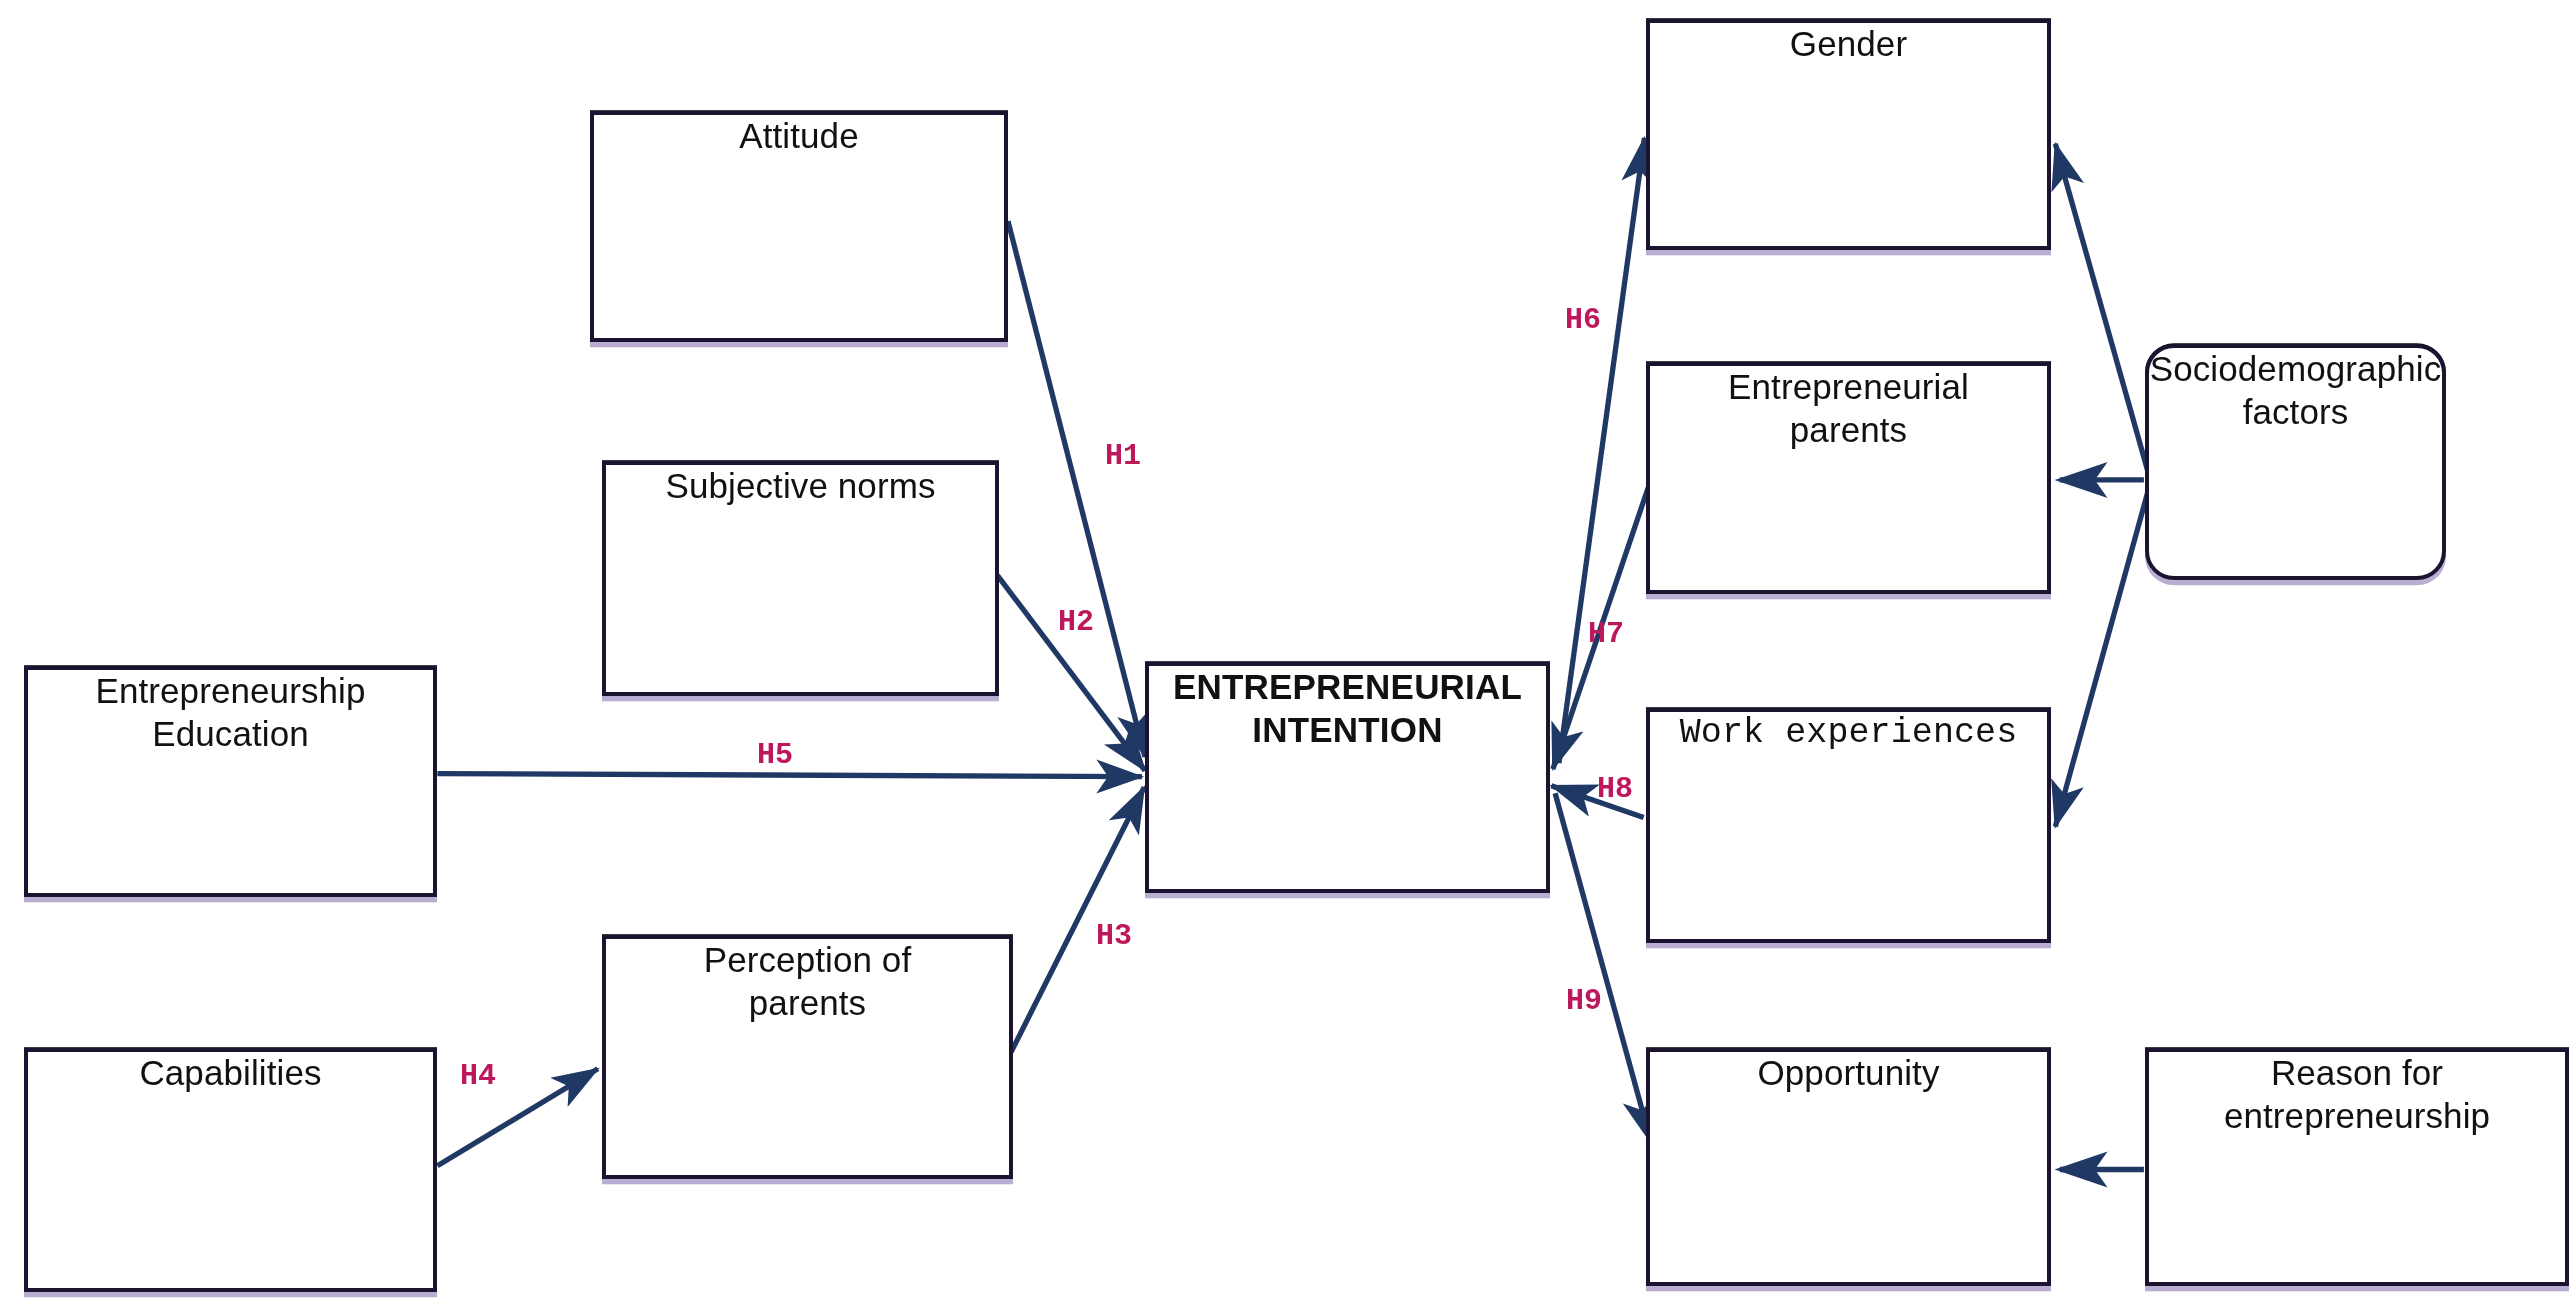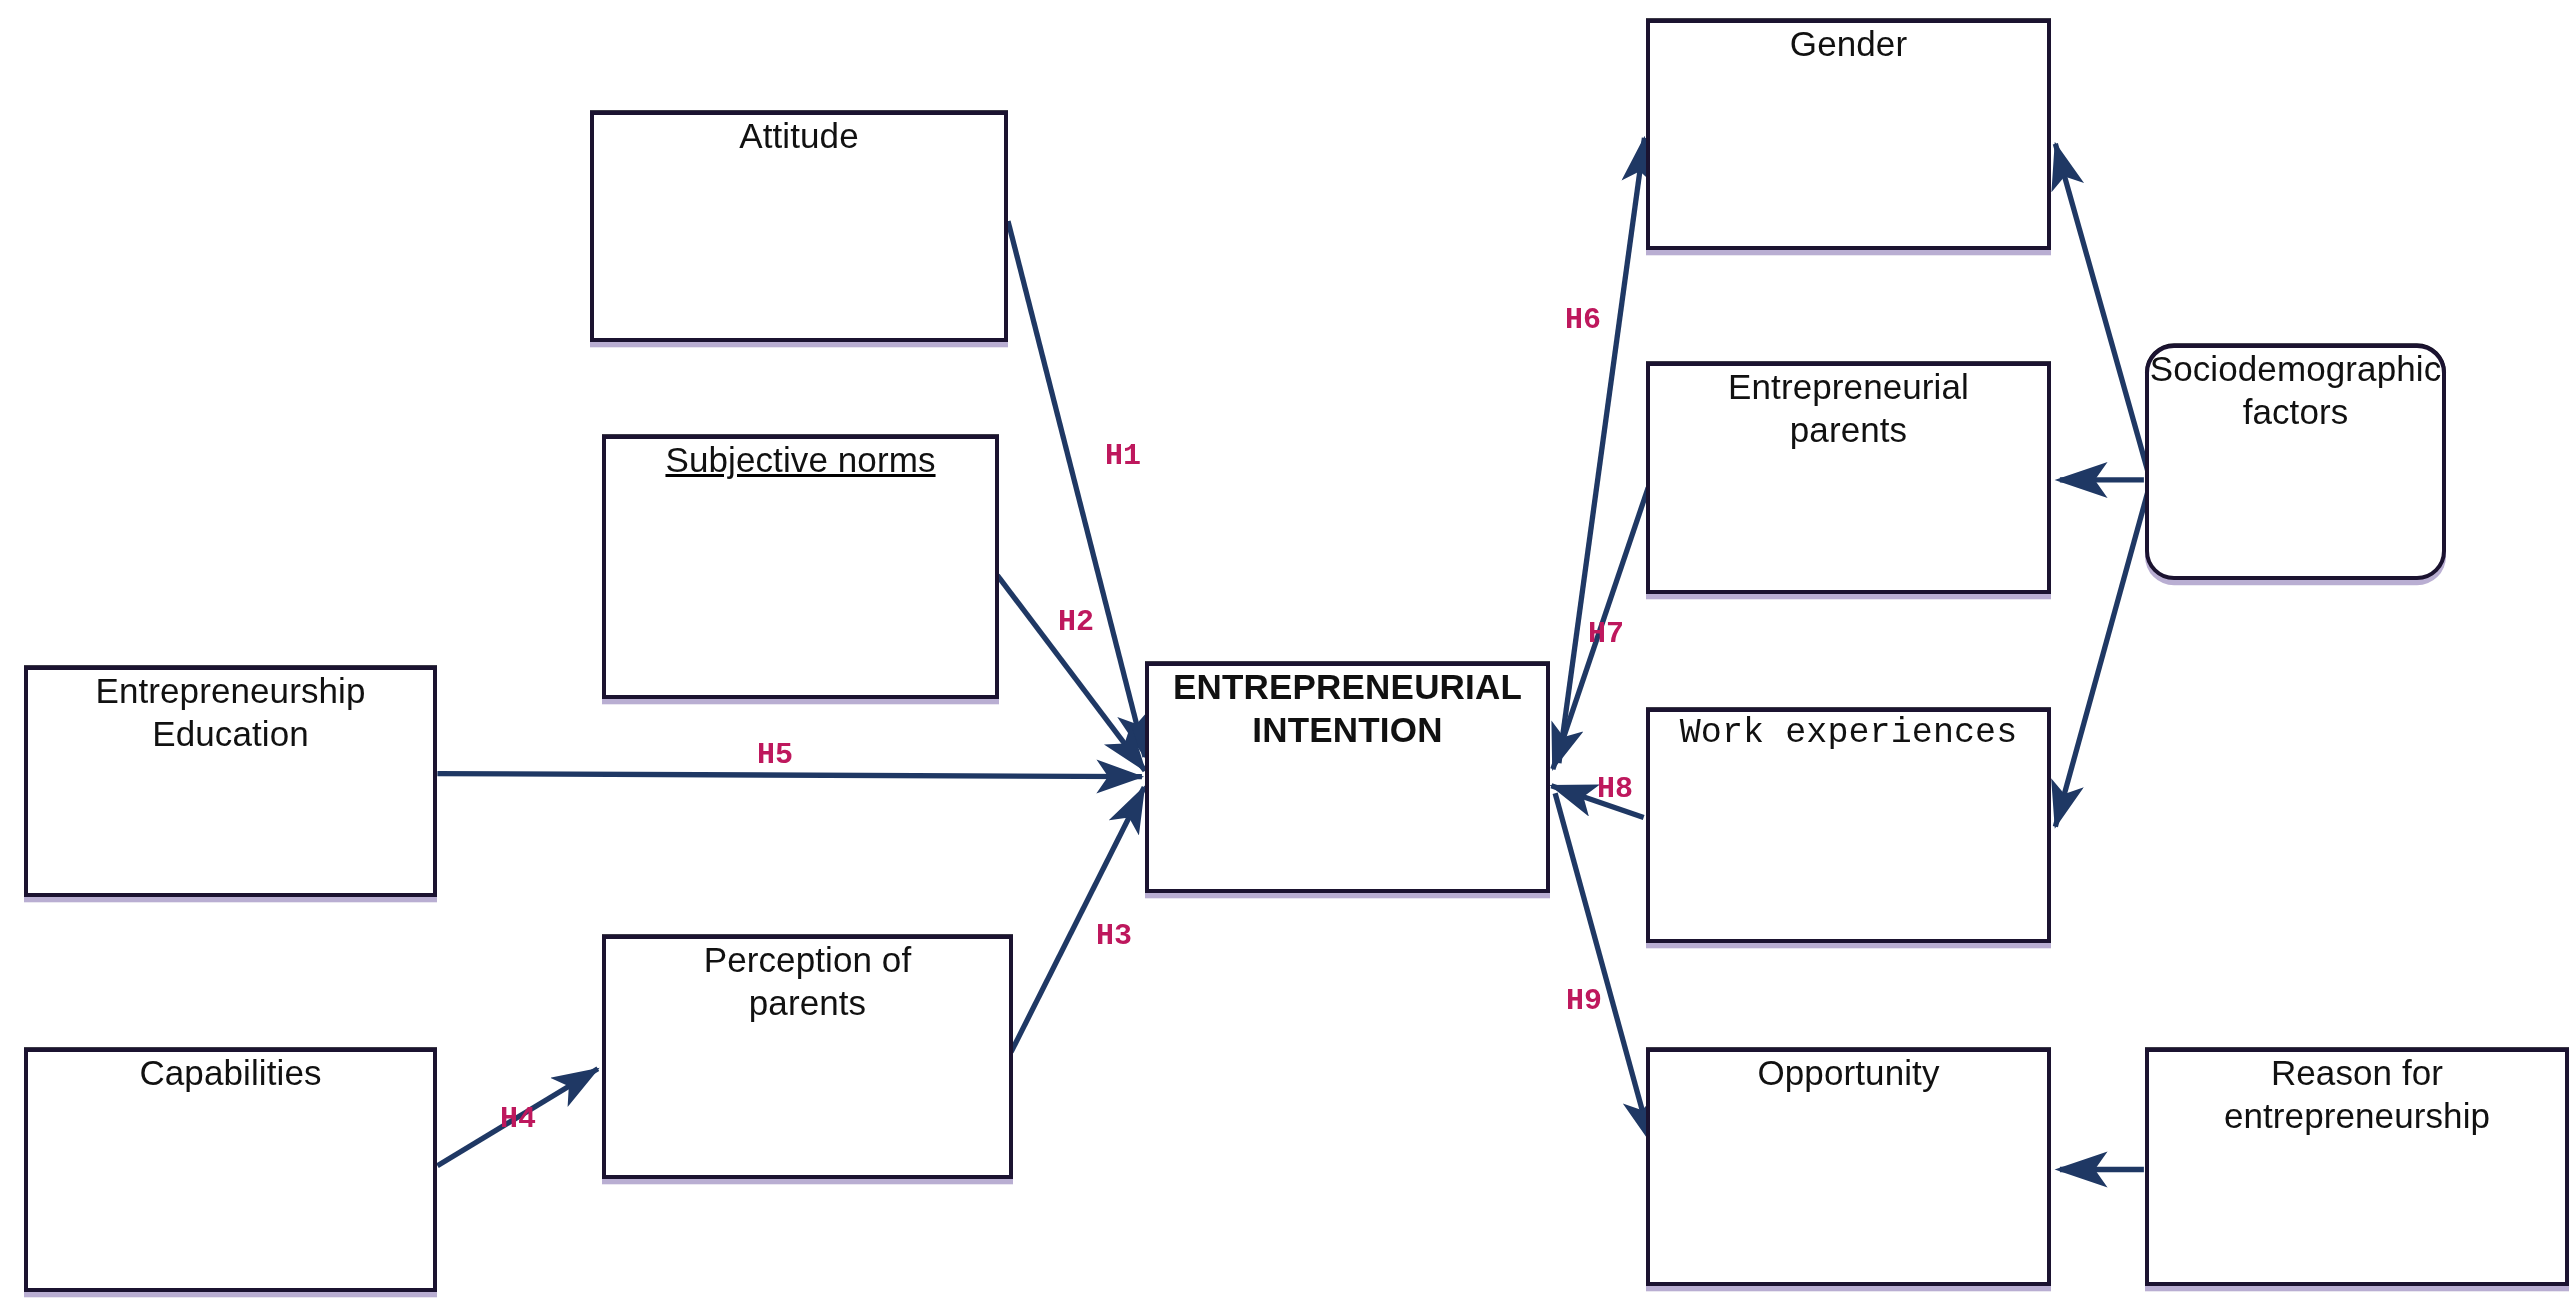--- a/index.html
+++ b/index.html
@@ -99,21 +99,21 @@
 
     <path d="M2842,636 L2716,1092" stroke="#1f3864" stroke-width="7" fill="none" marker-end="url(#arrow)"></path>
 
     <path d="M2833,1545 L2722,1545" stroke="#1f3864" stroke-width="7" fill="none" marker-end="url(#arrow-thin)"></path>
   </svg>
 
   <div class="node" style="left:590px; top:79px; width:418px; height:231px;margin-top:32px;">
     <span class="node-label">Attitude</span>
   </div>
 
-  <div class="node" style="left:602px; top:435px; width:397px; height:264px;text-decoration:underline;">
+  <div class="node" style="left:602px; top:461px; width:397px; height:235px;">
     <span class="node-label">Subjective norms</span>
   </div>
 
   <div class="node" style="left:24px; top:666px; width:413px; height:231px;">
     <span class="node-label">Entrepreneurship
 Education</span>
   </div>
 
   <div class="node" style="left:602px; top:935px; width:411px; height:244px;">
     <span class="node-label">Perception of
@@ -155,21 +155,21 @@
     <span class="node-label">Reason for
 entrepreneurship</span>
   </div>
 
   <div class="edge-label" style="left:1105px; top:439px;">H1</div>
 
   <div class="edge-label" style="left:1058px; top:605px;">H2</div>
 
   <div class="edge-label" style="left:1096px; top:919px;">H3</div>
 
-  <div class="edge-label" style="left:500px; top:1059px;margin-top:43px;">H4</div>
+  <div class="edge-label" style="left:460px; top:1059px;">H4</div>
 
   <div class="edge-label" style="left:757px; top:738px;">H5</div>
 
   <div class="edge-label" style="left:1565px; top:303px;">H6</div>
 
   <div class="edge-label" style="left:1588px; top:617px;">H7</div>
 
   <div class="edge-label" style="left:1597px; top:772px;">H8</div>
 
   <div class="edge-label" style="left:1566px; top:984px;">H9</div>

